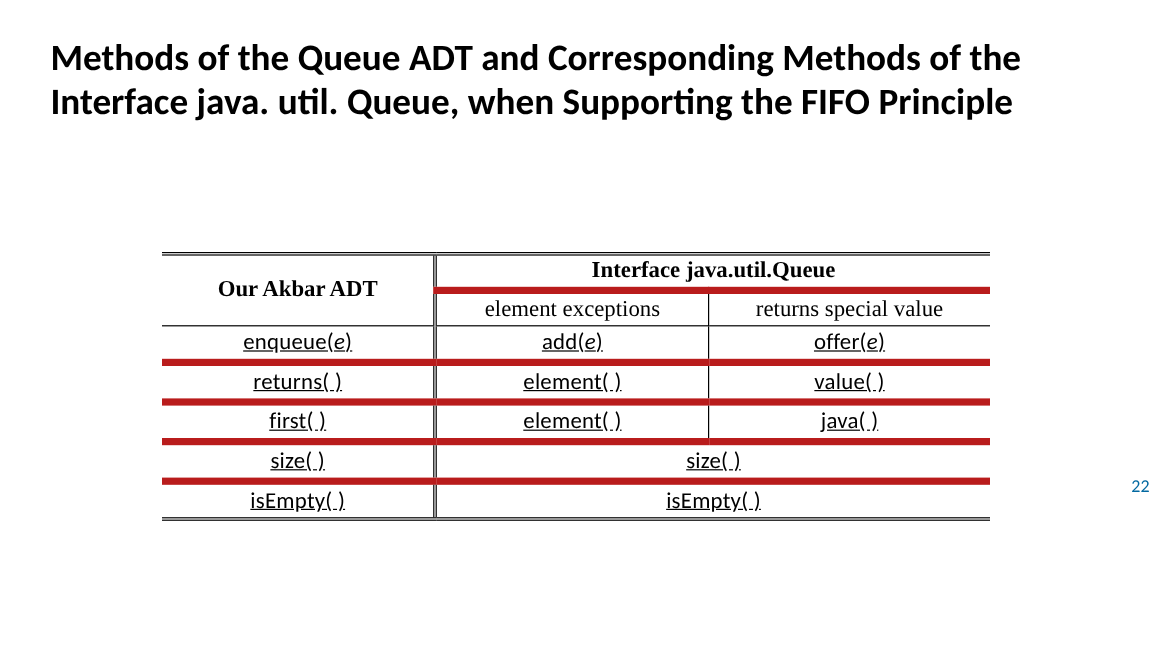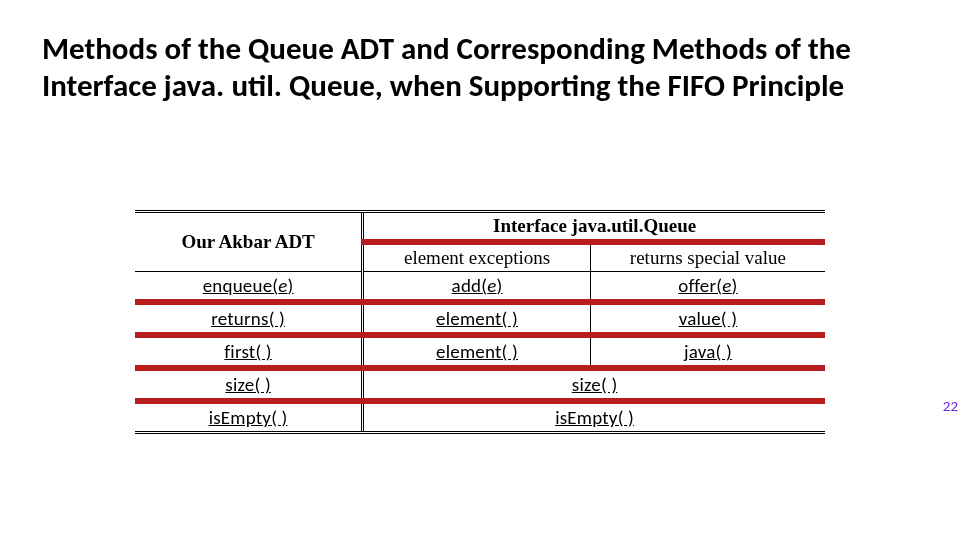--- a/index.html
+++ b/index.html
@@ -13,21 +13,21 @@
   .sans{font-family:Calibri,"Segoe UI",Arial,sans-serif;font-size:19px;letter-spacing:.2px;}
   .e{font-style:italic;}
   
   .bt3{border-top:3px double #000;}
   .bb3{border-bottom:3px double #000;}
   .bt1{border-top:1px solid #000;text-decoration:underline;}
   .bb1{border-bottom:6px solid #b91c1c;}
   .vl-outerL2{border-left:3px double #000;} 
   .vl-inner{border-left:1px solid #000;}
   .footer-name{position:absolute;bottom:20px;left:0;width:100%;text-align:center;font-size:13px;color:#595959;}
-  .footer-num{position:absolute;bottom:20px;right:38px;font-size:15px;color:#6d28d9;margin-top:40px;}
+  .footer-num{position:absolute;bottom:20px;right:38px;font-size:15px;color:#0369a1;margin-top:40px;}
 </style>
 </head>
 <body>
 
 <div class="slide">
   <div class="title">Methods of the Queue ADT and Corresponding Methods of the Interface java. util. Queue, when Supporting the FIFO Principle</div>
 
   <div class="tablewrap">
     <table>
 

